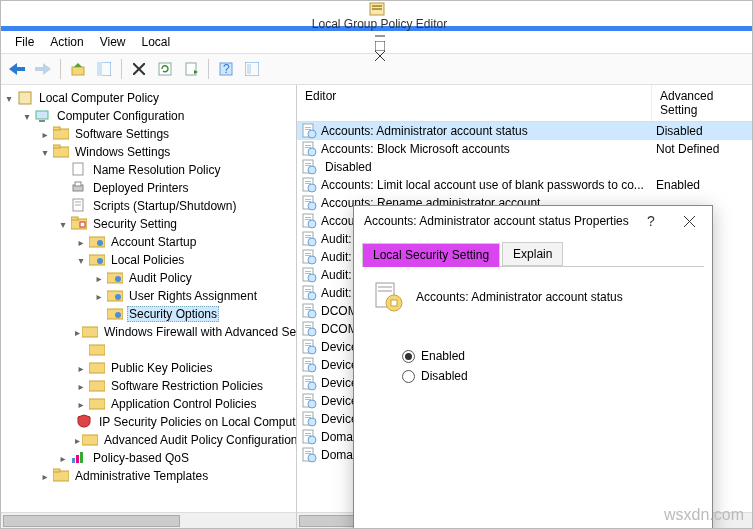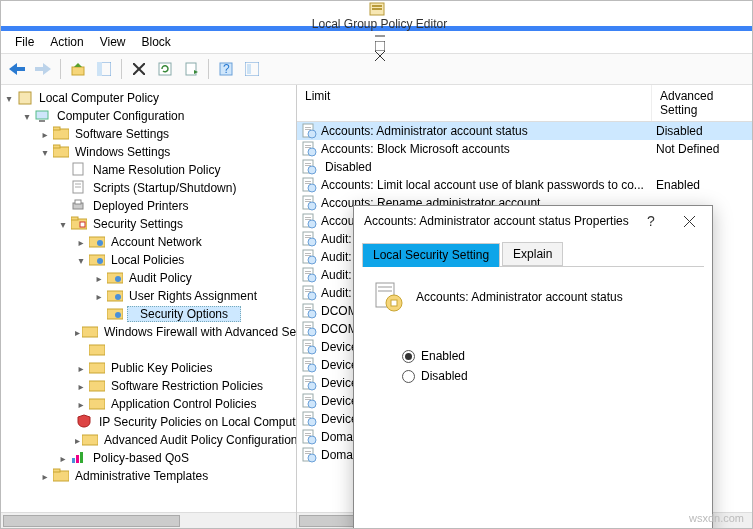--- a/index.html
+++ b/index.html
@@ -23,37 +23,37 @@
 .rrow { display: flex; align-items: center; height: 18px; }
 .rrow .ricon { width: 16px; height: 16px; margin: 0 4px; flex-shrink:0;}
 .rrow .rtxt { flex: 1; white-space: nowrap; overflow: hidden; text-overflow: ellipsis; }
 .rrow .rval { width: 100px; padding-left: 4px; }
 .tree { list-style: none; }
 .tree ul { list-style: none; padding-left: 18px; }
 .tree li > .node { display: flex; align-items: center; height: 18px; white-space: nowrap; }
 .tree .tw { width: 12px; height: 12px; margin-right: 2px; display:flex; align-items:center; justify-content:center; color:#666; font-size:10px;}
 .tree .ic { width: 16px; height: 16px; margin-right: 4px; flex-shrink:0; }
 .tree .lbl { padding: 0 2px; }
-.tree .sel > .lbl { background: #cde8ff; border: 1px dotted #7ab; padding: 0 12px; }
+.tree .sel > .lbl { background: #cde8ff; border: 1px dotted #7ab; padding: 0 1px; }
 .scroll-x { position: absolute; bottom: 0; left: 0; right: 0; height: 16px; background: #f0f0f0; border-top:1px solid #ddd; display:flex; }
 .scroll-x .thumb { width: 60%; height: 12px; margin:2px; background:#ccc; border:1px solid #aaa;}
 
 .dialog { position: absolute; left: 352px; top: 204px; width: 360px; height: 330px; background: #fff; border: 1px solid #888; box-shadow: 0 4px 18px rgba(0,0,0,.25); }
 .dlg-tb { height: 30px; display: flex; align-items: center; padding: 0 4px 0 10px; background: #fff; }
 .dlg-tb .dtitle { flex: 1; font-size: 12px; }
 .dlg-tb .dbtn { width: 38px; height: 26px; display: flex; align-items: center; justify-content: center; font-size: 14px; color:#333; }
 .tabs { display: flex; margin: 6px 8px 0 8px; border-bottom: 1px solid #ccc; }
-.tabs .tab { padding: 4px 10px; border: 1px solid #ccc; border-bottom: none; margin-right: 2px; background: #0ea5e9; position: relative; top: 1px; }
+.tabs .tab { padding: 4px 10px; border: 1px solid #ccc; border-bottom: none; margin-right: 2px; background: #d946ef; position: relative; top: 1px; }
 .tabs .tab.inactive { background: #f3f3f3; top: 0; border-bottom:1px solid #ccc;}
 .dlg-body { padding: 14px 18px; }
 .dlg-head { display: flex; align-items: center; gap: 12px; margin-bottom: 36px; }
 .radio-row { display: flex; align-items: center; gap: 6px; margin: 6px 0 6px 30px; }
 .radio { width: 13px; height: 13px; border: 1px solid #555; border-radius: 50%; display:flex; align-items:center; justify-content:center;}
 .radio .dot { width: 7px; height: 7px; background: #333; border-radius: 50%; }
-.watermark { position: absolute; right: 8px; bottom: 4px; color: #bbb; font-size: 11px; margin-top: 8px; }
+.watermark { position: absolute; right: 8px; bottom: 4px; color: #bbb; font-size: 16px; margin-top: 8px; }
 
 svg { display: block; }
 </style>
 </head>
 <body>
 
 <div class="titlebar">
   <span class="ticon">
     <svg width="16" height="16">
         <rect x="1" y="2" width="14" height="12" fill="#f7e7b3" stroke="#b89a3a"></rect>
@@ -77,21 +77,21 @@
         <line x1="0" y1="0" x2="10" y2="10" stroke="#333"></line>
         <line x1="10" y1="0" x2="0" y2="10" stroke="#333"></line>
       </svg>
     </div>
 </div>
 
 <div class="menubar">
   <span>File</span>
   <span>Action</span>
   <span>View</span>
-  <span>Block</span>
+  <span>Local</span>
 </div>
 
 <div class="toolbar">
   <div class="tb">
       <svg width="16" height="12">
         <polygon points="8,0 0,6 8,12 8,8 16,8 16,4 8,4" fill="#2a7ad1"></polygon>
       </svg>
     </div>
   <div class="tb">
       <svg width="16" height="12">
@@ -205,63 +205,63 @@
                           </svg>
                         </span>
                         <span class="lbl">Name Resolution Policy</span>
                       </div>
                     </li>
                   <li>
                       <div class="node">
                         <span class="tw"></span>
                         <span class="ic">
                           <svg width="14" height="14">
-                            <rect x="2" y="1" width="10" height="12" fill="#fff" stroke="#999"></rect>
-                            <line x1="4" y1="4" x2="10" y2="4" stroke="#aaa"></line>
-                            <line x1="4" y1="7" x2="10" y2="7" stroke="#aaa"></line>
+                            <rect x="2" y="5" width="10" height="6" fill="#ccc" stroke="#888"></rect>
+                            <rect x="4" y="2" width="6" height="4" fill="#fff" stroke="#888"></rect>
                           </svg>
                         </span>
-                        <span class="lbl">Scripts (Startup/Shutdown)</span>
+                        <span class="lbl">Deployed Printers</span>
                       </div>
                     </li>
                   <li>
                       <div class="node">
                         <span class="tw"></span>
                         <span class="ic">
                           <svg width="14" height="14">
-                            <rect x="2" y="5" width="10" height="6" fill="#ccc" stroke="#888"></rect>
-                            <rect x="4" y="2" width="6" height="4" fill="#fff" stroke="#888"></rect>
+                            <rect x="2" y="1" width="10" height="12" fill="#fff" stroke="#999"></rect>
+                            <line x1="4" y1="4" x2="10" y2="4" stroke="#aaa"></line>
+                            <line x1="4" y1="7" x2="10" y2="7" stroke="#aaa"></line>
                           </svg>
                         </span>
-                        <span class="lbl">Deployed Printers</span>
+                        <span class="lbl">Scripts (Startup/Shutdown)</span>
                       </div>
                     </li>
                   <li>
                     <div class="node">
                         <span class="tw">▾</span>
                         <span class="ic">
                           <svg width="16" height="14">
                             <rect x="0" y="3" width="16" height="10" fill="#f6d67a" stroke="#c9a533"></rect>
                             <rect x="0" y="1" width="7" height="3" fill="#f6d67a" stroke="#c9a533"></rect>
                             <rect x="9" y="6" width="5" height="5" fill="#fff" stroke="#c33"></rect>
                           </svg>
                         </span>
-                        <span class="lbl">Security Settings</span>
+                        <span class="lbl">Security Setting</span>
                       </div>
                     <ul>
                       <li>
                           <div class="node">
                             <span class="tw">▸</span>
                             <span class="ic">
                               <svg width="16" height="14">
                                 <rect x="0" y="3" width="16" height="10" fill="#f6d67a" stroke="#c9a533"></rect>
                                 <circle cx="11" cy="9" r="3" fill="#4a90d9"></circle>
                               </svg>
                             </span>
-                            <span class="lbl">Account Network</span>
+                            <span class="lbl">Account Startup</span>
                           </div>
                         </li>
                       <li>
                         <div class="node">
                             <span class="tw">▾</span>
                             <span class="ic">
                               <svg width="16" height="14">
                                 <rect x="0" y="3" width="16" height="10" fill="#f6d67a" stroke="#c9a533"></rect>
                                 <circle cx="11" cy="9" r="3" fill="#4a90d9"></circle>
                               </svg>
@@ -417,21 +417,21 @@
         </ul>
       </li>
     </ul>
     <div class="scroll-x">
         <div class="thumb"></div>
       </div>
   </div>
 
   <div class="rightpane">
     <div class="rheader">
-      <div class="col1">Limit</div>
+      <div class="col1">Editor</div>
       <div class="col2">Advanced Setting</div>
     </div>
     <div class="rlist" id="rlist">
         <div class="rrow" style="background: rgb(205, 232, 255);">
           <span class="ricon">
             <svg width="16" height="16">
               <rect x="2" y="1" width="10" height="13" fill="#fff" stroke="#9aa"></rect>
               <rect x="4" y="4" width="6" height="1" fill="#bbb"></rect>
               <rect x="4" y="6" width="6" height="1" fill="#bbb"></rect>
               <circle cx="11" cy="11" r="4" fill="#cfe6fb" stroke="#6aa0d8"></circle>

